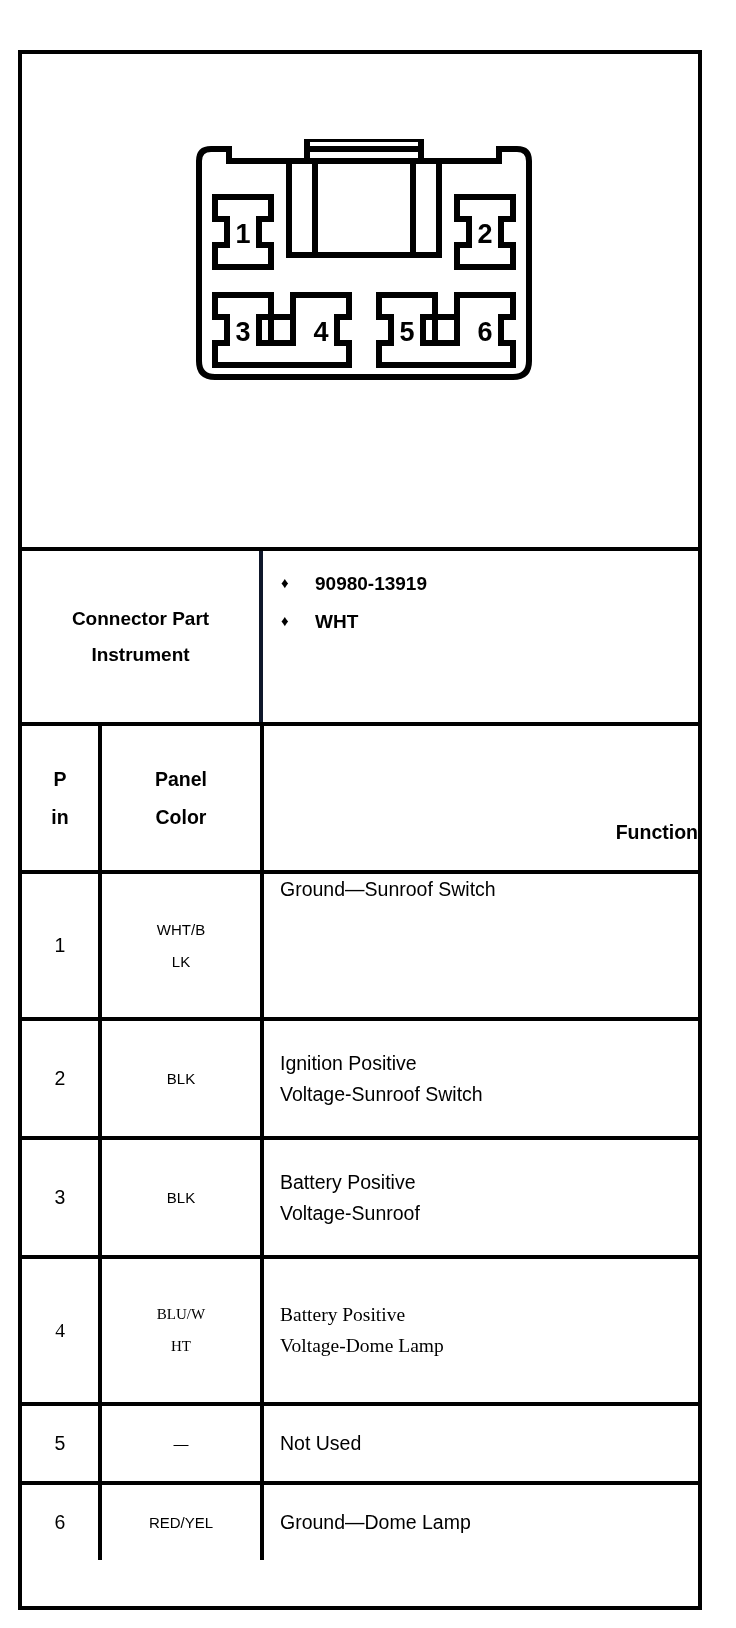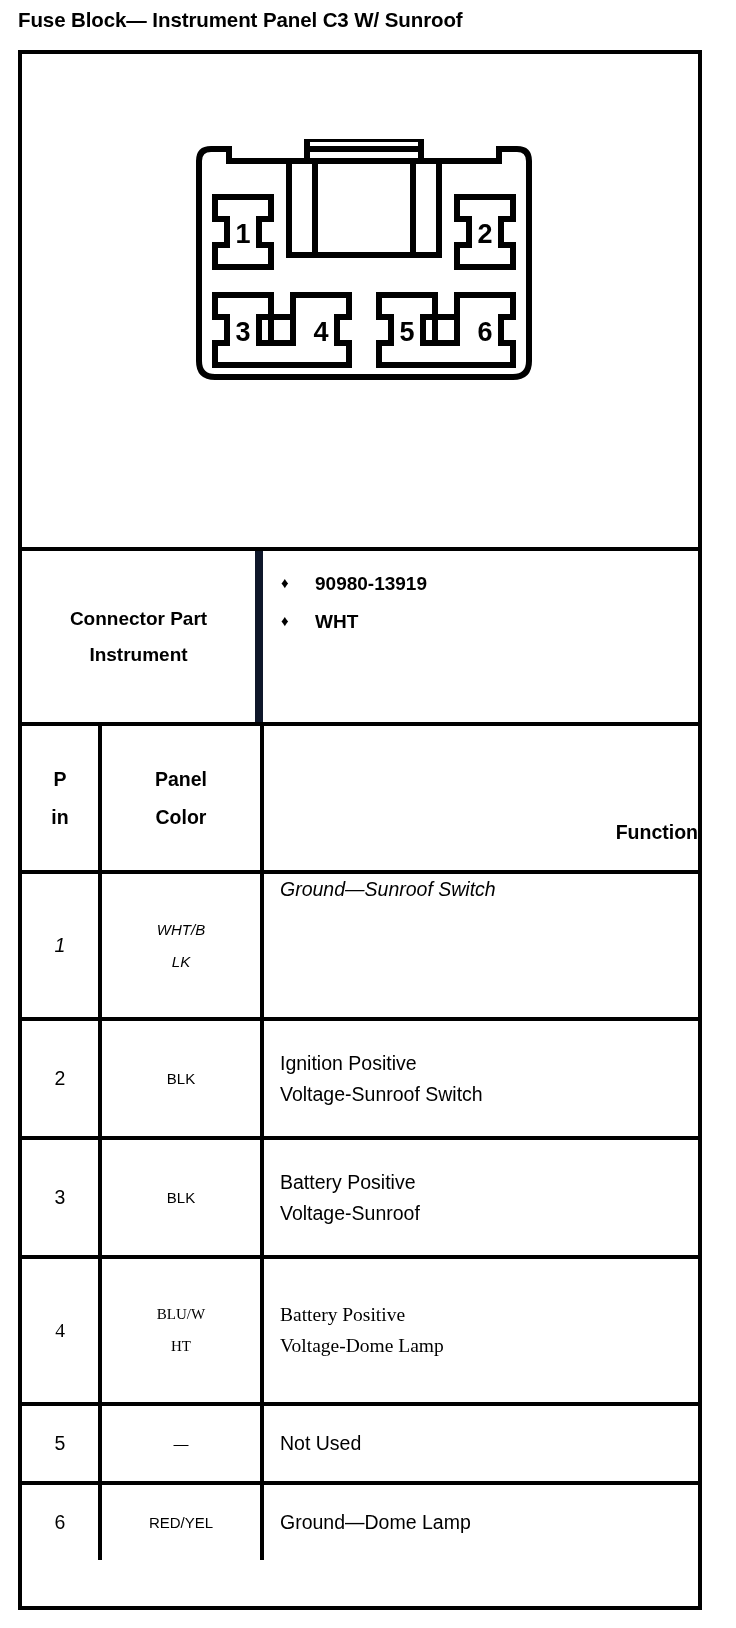--- a/index.html
+++ b/index.html
@@ -67,21 +67,21 @@
     top: 497px;
     width: 676px;
     height: 175px;
     box-sizing: border-box;
     border-bottom: 4px solid #000;
     display: flex;
   }
   .cpi-label {
     width: 241px;
     box-sizing: border-box;
-    border-right: 8px solid #0f172a;
+    border-right: 4px solid #0f172a;
     display: flex;
     align-items: center;
     justify-content: center;
     text-align: center;
     font-size: 19px;
     font-weight: bold;
     line-height: 1.85;
     padding: 0 14px;
   }
   .cpi-values {
@@ -157,33 +157,32 @@
   td.c-function {
     font-size: 19.5px;
     line-height: 1.55;
     padding: 0 0 0 16px;
     vertical-align: top;
   }
   td.c-function.mid {
     vertical-align: middle;
   }
   .fn-line { display: block; }
-  tr.r1 td { height: 143px; font-style: italic; }
+  tr.r1 td { height: 143px; }
   tr.r2 td { height: 115px; }
   tr.r3 td { height: 115px; }
   tr.r4 td { height: 143px; font-family: Liberation Serif, serif; }
   tr.r5 td { height: 75px; }
   tr.r6 td { height: 75px; }
 </style>
 </head>
 <body>
 
 <div class="page">
 
-  <div class="title">Fuse Block— Instrument Panel C3 W/ Sunroof</div>
 
   <div class="frame">
 
     <div class="diagram-cell">
       <svg class="diagram-svg" width="410" height="260" viewBox="0 0 410 260">
 
         <path fill="none" stroke="#000" stroke-width="6" stroke-linejoin="miter" d="M 40,46
                  L 40,22
                  Q 40,10 52,10
                  L 70,10

